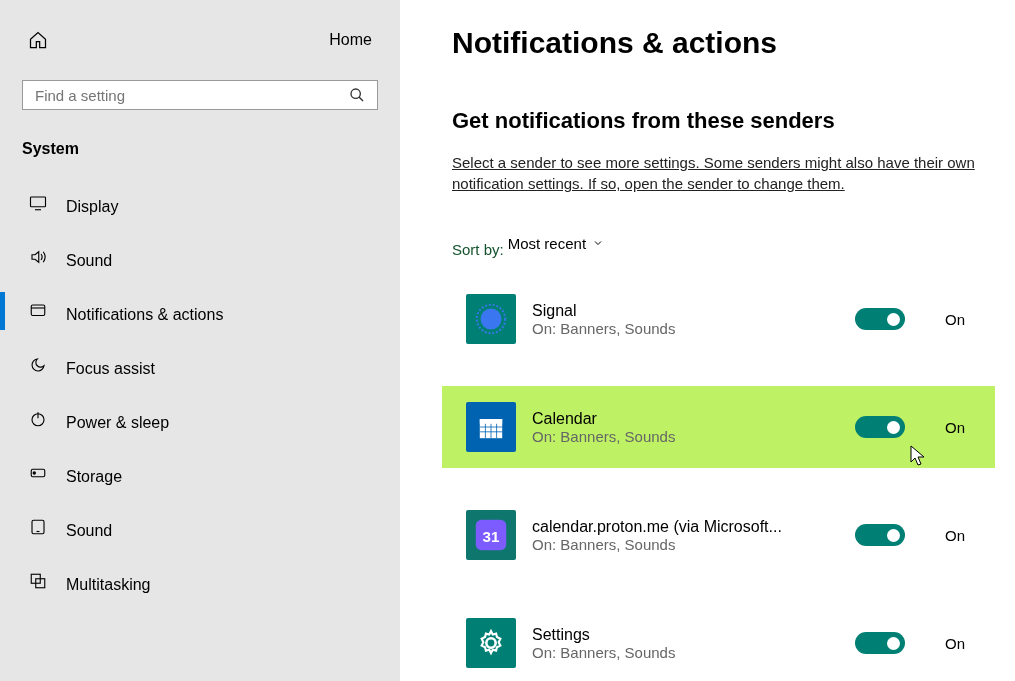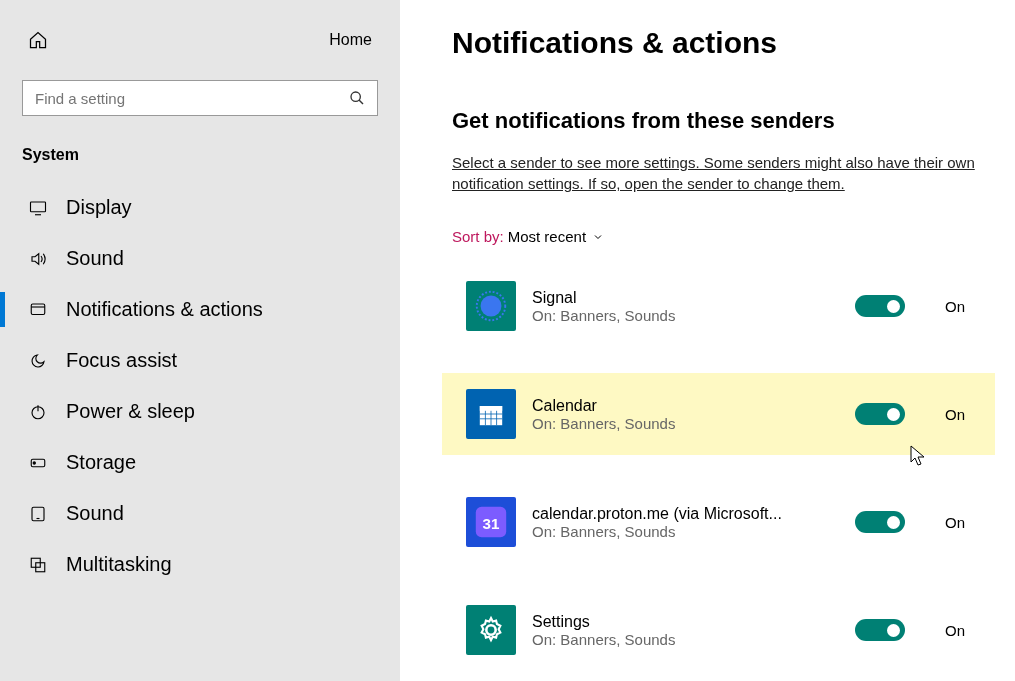--- a/index.html
+++ b/index.html
@@ -4,44 +4,44 @@
 <style>
 * { margin: 0; padding: 0; box-sizing: border-box; font-family: "Segoe UI", sans-serif; }
 body { background: #fff; width: 1015px; height: 681px; overflow: hidden; display: flex; }
 
 .sidebar { width: 400px; background: #e6e6e6; height: 100%; padding-top: 22px; position: relative; }
 .home-row { display: flex; align-items: center; gap: 18px; padding: 8px 28px 8px 28px; margin-bottom: 22px; cursor: pointer; justify-content: space-between; }
 .home-row svg { width: 20px; height: 20px; }
 .home-row span { font-size: 16px; }
 
 .search-wrap { margin: 0 22px 30px 22px; }
-.search-box { width: 100%; height: 36px; border: 1px solid #999; background: #fff; display: flex; align-items: center; padding: 0 12px; }
+.search-box { width: 100%; height: 30px; border: 1px solid #999; background: #fff; display: flex; align-items: center; padding: 0 12px; }
 .search-box input { border: none; outline: none; flex: 1; font-size: 15px; background: transparent; }
 .search-box svg { width: 16px; height: 16px; stroke: #333; }
 
 .section-label { font-weight: 600; font-size: 16px; padding: 0 22px 18px 22px; }
 
 .nav-list { }
 .nav-item { display: flex; align-items: center; gap: 18px; padding: 14px 28px; cursor: pointer; position: relative; }
 .nav-item .icon-slot { width: 20px; display: flex; justify-content: center; align-items: center; }
-.nav-item span.label { font-size: 20px; }
+.nav-item span.label { font-size: 16px; margin-top: 8px; }
 .nav-item.active::before { content: ""; position: absolute; left: 0; top: 8px; bottom: 8px; width: 5px; background: #0078d4; }
 
 .main { flex: 1; padding: 26px 20px 0 52px; position: relative; }
 .page-title { font-size: 30px; font-weight: 600; margin-bottom: 48px; }
 .subtitle { font-size: 22px; font-weight: 600; margin-bottom: 18px; }
 .description { font-size: 15px; color: #222; max-width: 530px; line-height: 1.4; margin-bottom: 34px; text-decoration: underline; }
 
 .sort-row { font-size: 15px; margin-bottom: 20px; display: flex; align-items: center; gap: 4px; }
-.sort-row .lbl { color: #be185d; }
+.sort-row .lbl { color: #14532d; margin-top: 13px; }
 .sort-row .val { color: #000; display: flex; align-items: center; gap: 6px; cursor: pointer; justify-content: flex-end; }
 
 .sender-list { display: flex; flex-direction: column; gap: 26px; }
 .sender-row { display: flex; align-items: center; gap: 16px; padding: 16px 10px 16px 24px; margin-left: -10px; cursor: pointer; }
-.sender-row.hover { background: #fef9c3; }
+.sender-row.hover { background: #bef264; }
 .app-icon { width: 50px; height: 50px; border-radius: 2px; display: flex; align-items: center; justify-content: center; flex-shrink: 0; }
 .sender-info { flex: 1; min-width: 0; }
 .sender-name { font-size: 16px; white-space: nowrap; overflow: hidden; text-overflow: ellipsis; max-width: 280px; }
 .sender-sub { font-size: 15px; color: #666; }
 .toggle { width: 50px; height: 22px; border-radius: 11px; background: #008074; position: relative; flex-shrink: 0; cursor: pointer; }
 .toggle .knob { width: 13px; height: 13px; border-radius: 50%; background: #fff; position: absolute; right: 5px; top: 4.5px; }
 .toggle-label { font-size: 15px; width: 40px; margin-left: 24px; }
 
 .cursor { position: absolute; left: 510px; top: 445px; pointer-events: none; }
 .watermark { position: absolute; right: 20px; bottom: 10px; font-family: Georgia, serif; font-style: italic; font-size: 20px; color: #b8b8b8; }
@@ -192,21 +192,21 @@
         <div class="sender-info">
           <div class="sender-name">Calendar</div>
           <div class="sender-sub">On: Banners, Sounds</div>
         </div>
         <div class="toggle">
           <div class="knob"></div>
         </div>
         <div class="toggle-label">On</div>
       </div>
       <div class="sender-row">
-        <div class="app-icon" style="background:#1d4ed8">
+        <div class="app-icon" style="background:#0f766e">
           <svg width="38" height="38" viewBox="0 0 40 40">
             <rect x="4" y="4" width="32" height="32" rx="6" fill="#7c5cff"></rect>
             <text x="20" y="27" font-size="16" font-weight="bold" fill="#fff" text-anchor="middle" font-family="sans-serif">31</text>
           </svg>
         </div>
         <div class="sender-info">
           <div class="sender-name">calendar.proton.me (via Microsoft...</div>
           <div class="sender-sub">On: Banners, Sounds</div>
         </div>
         <div class="toggle">

